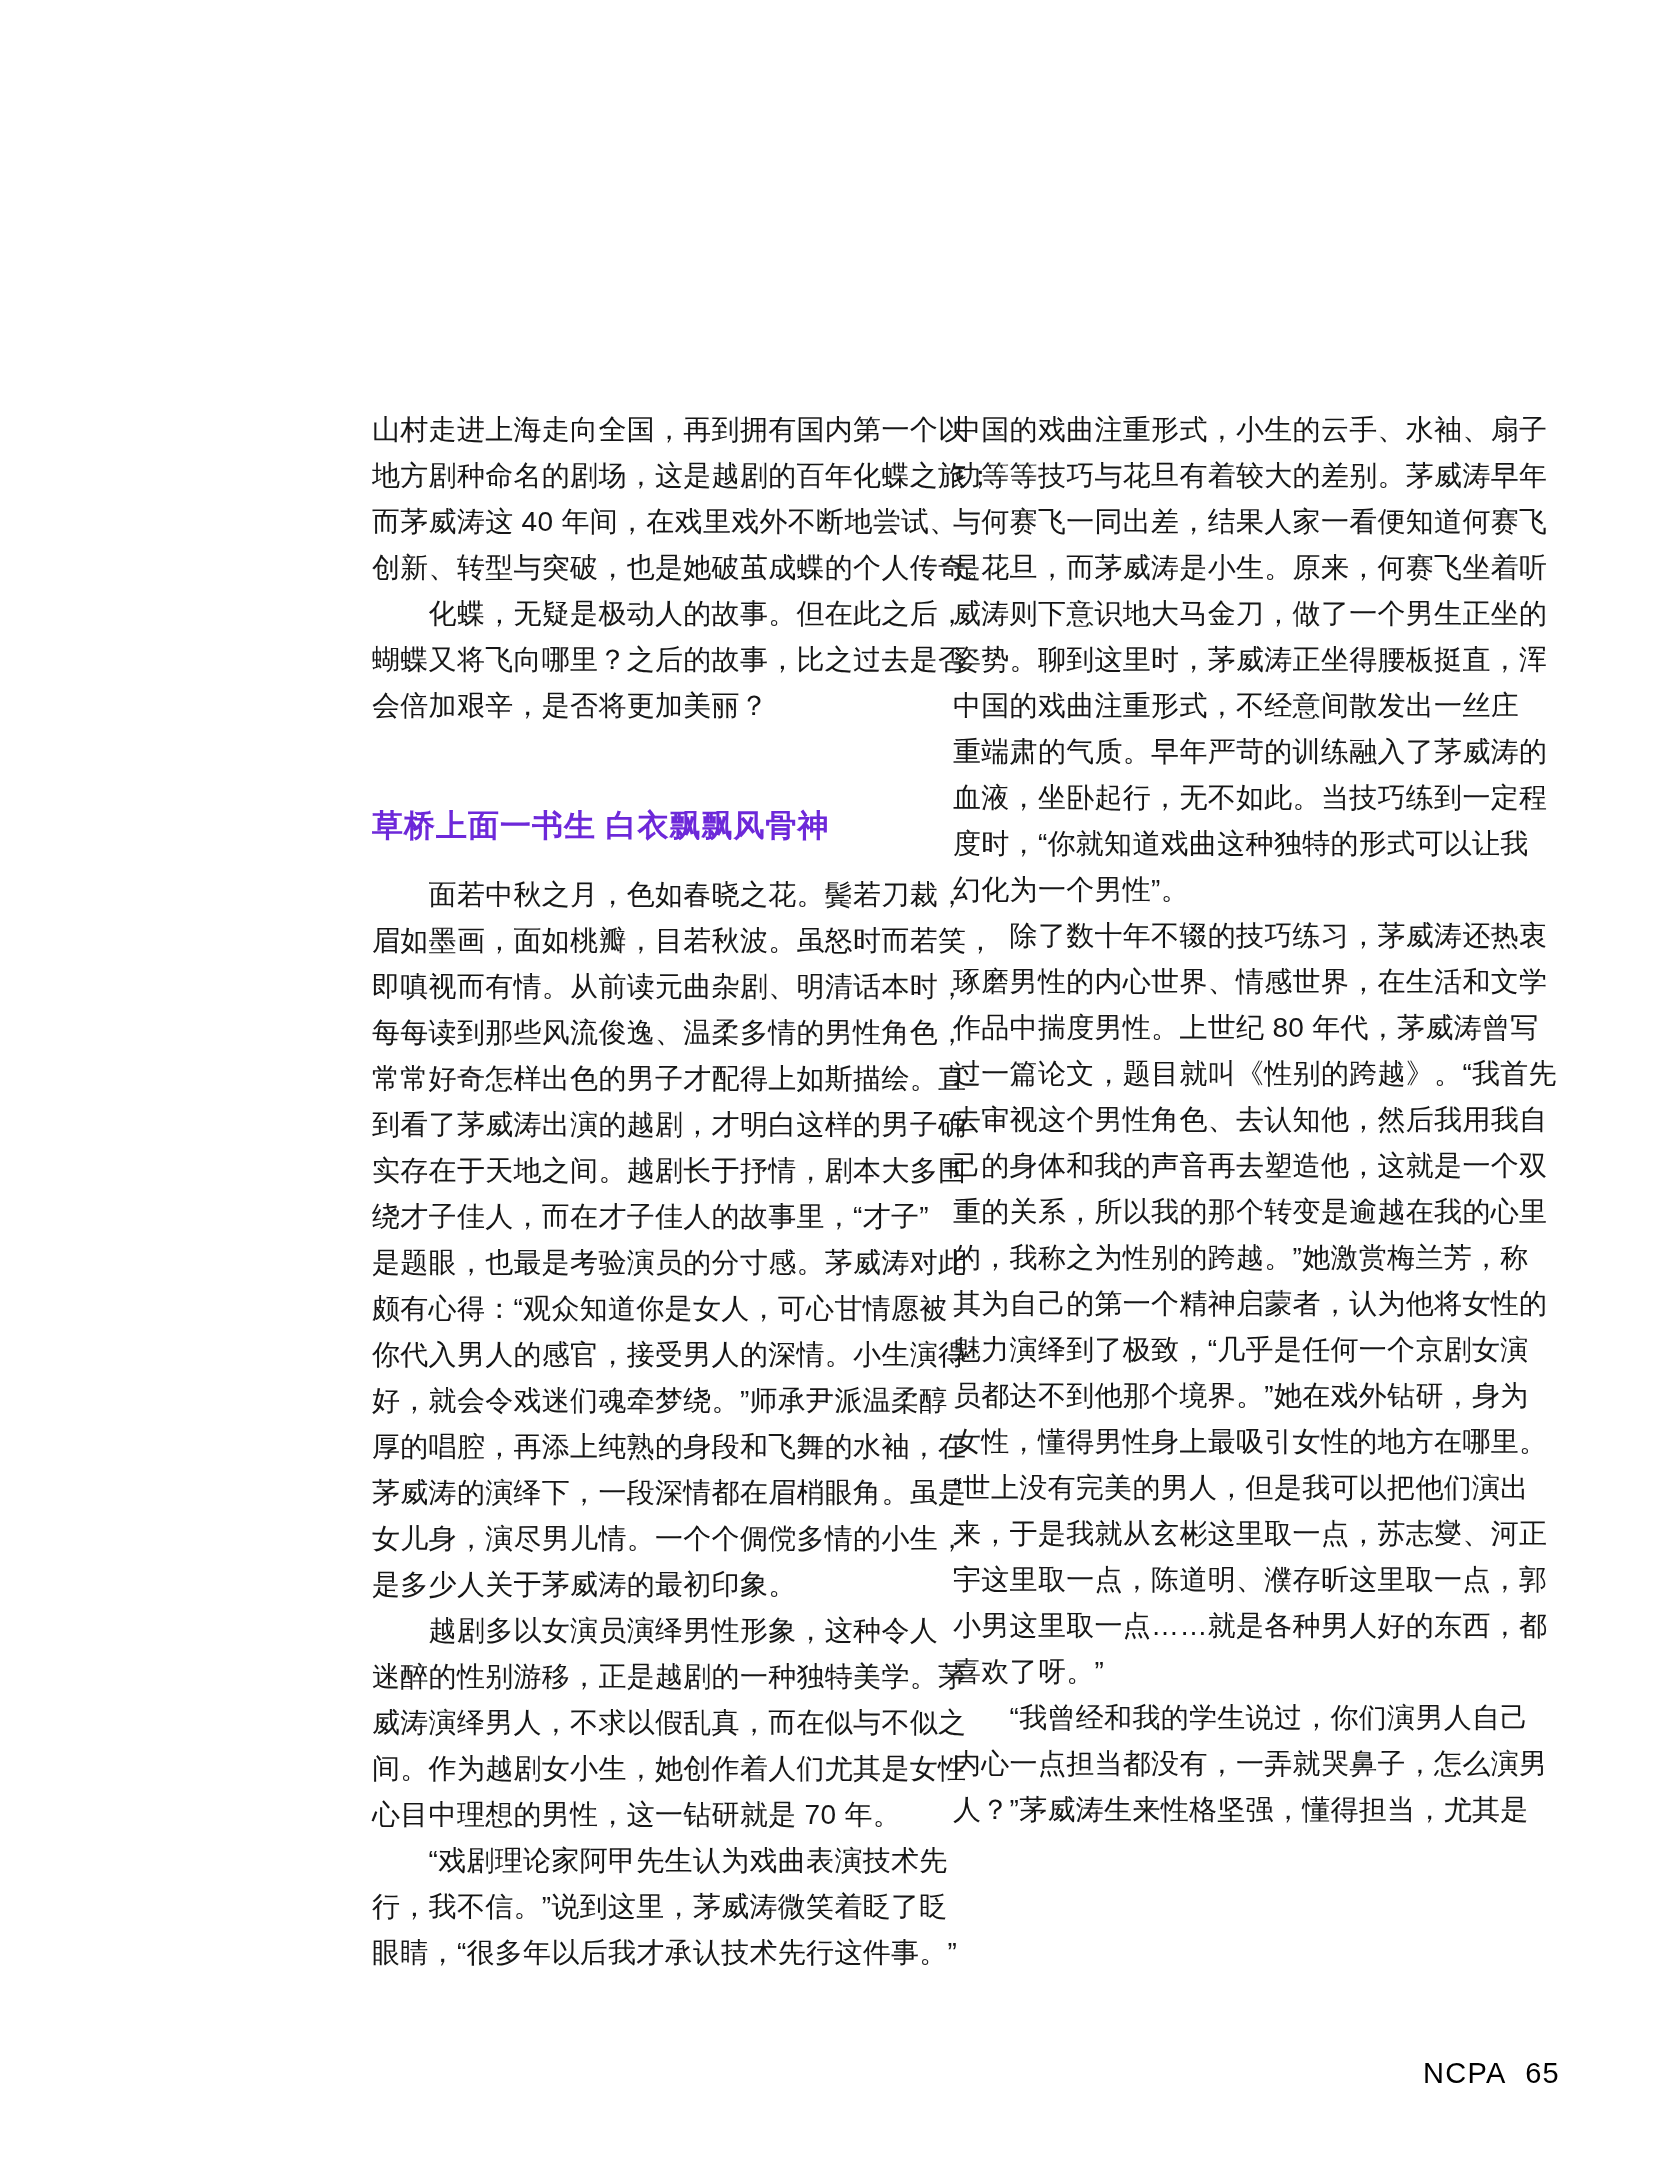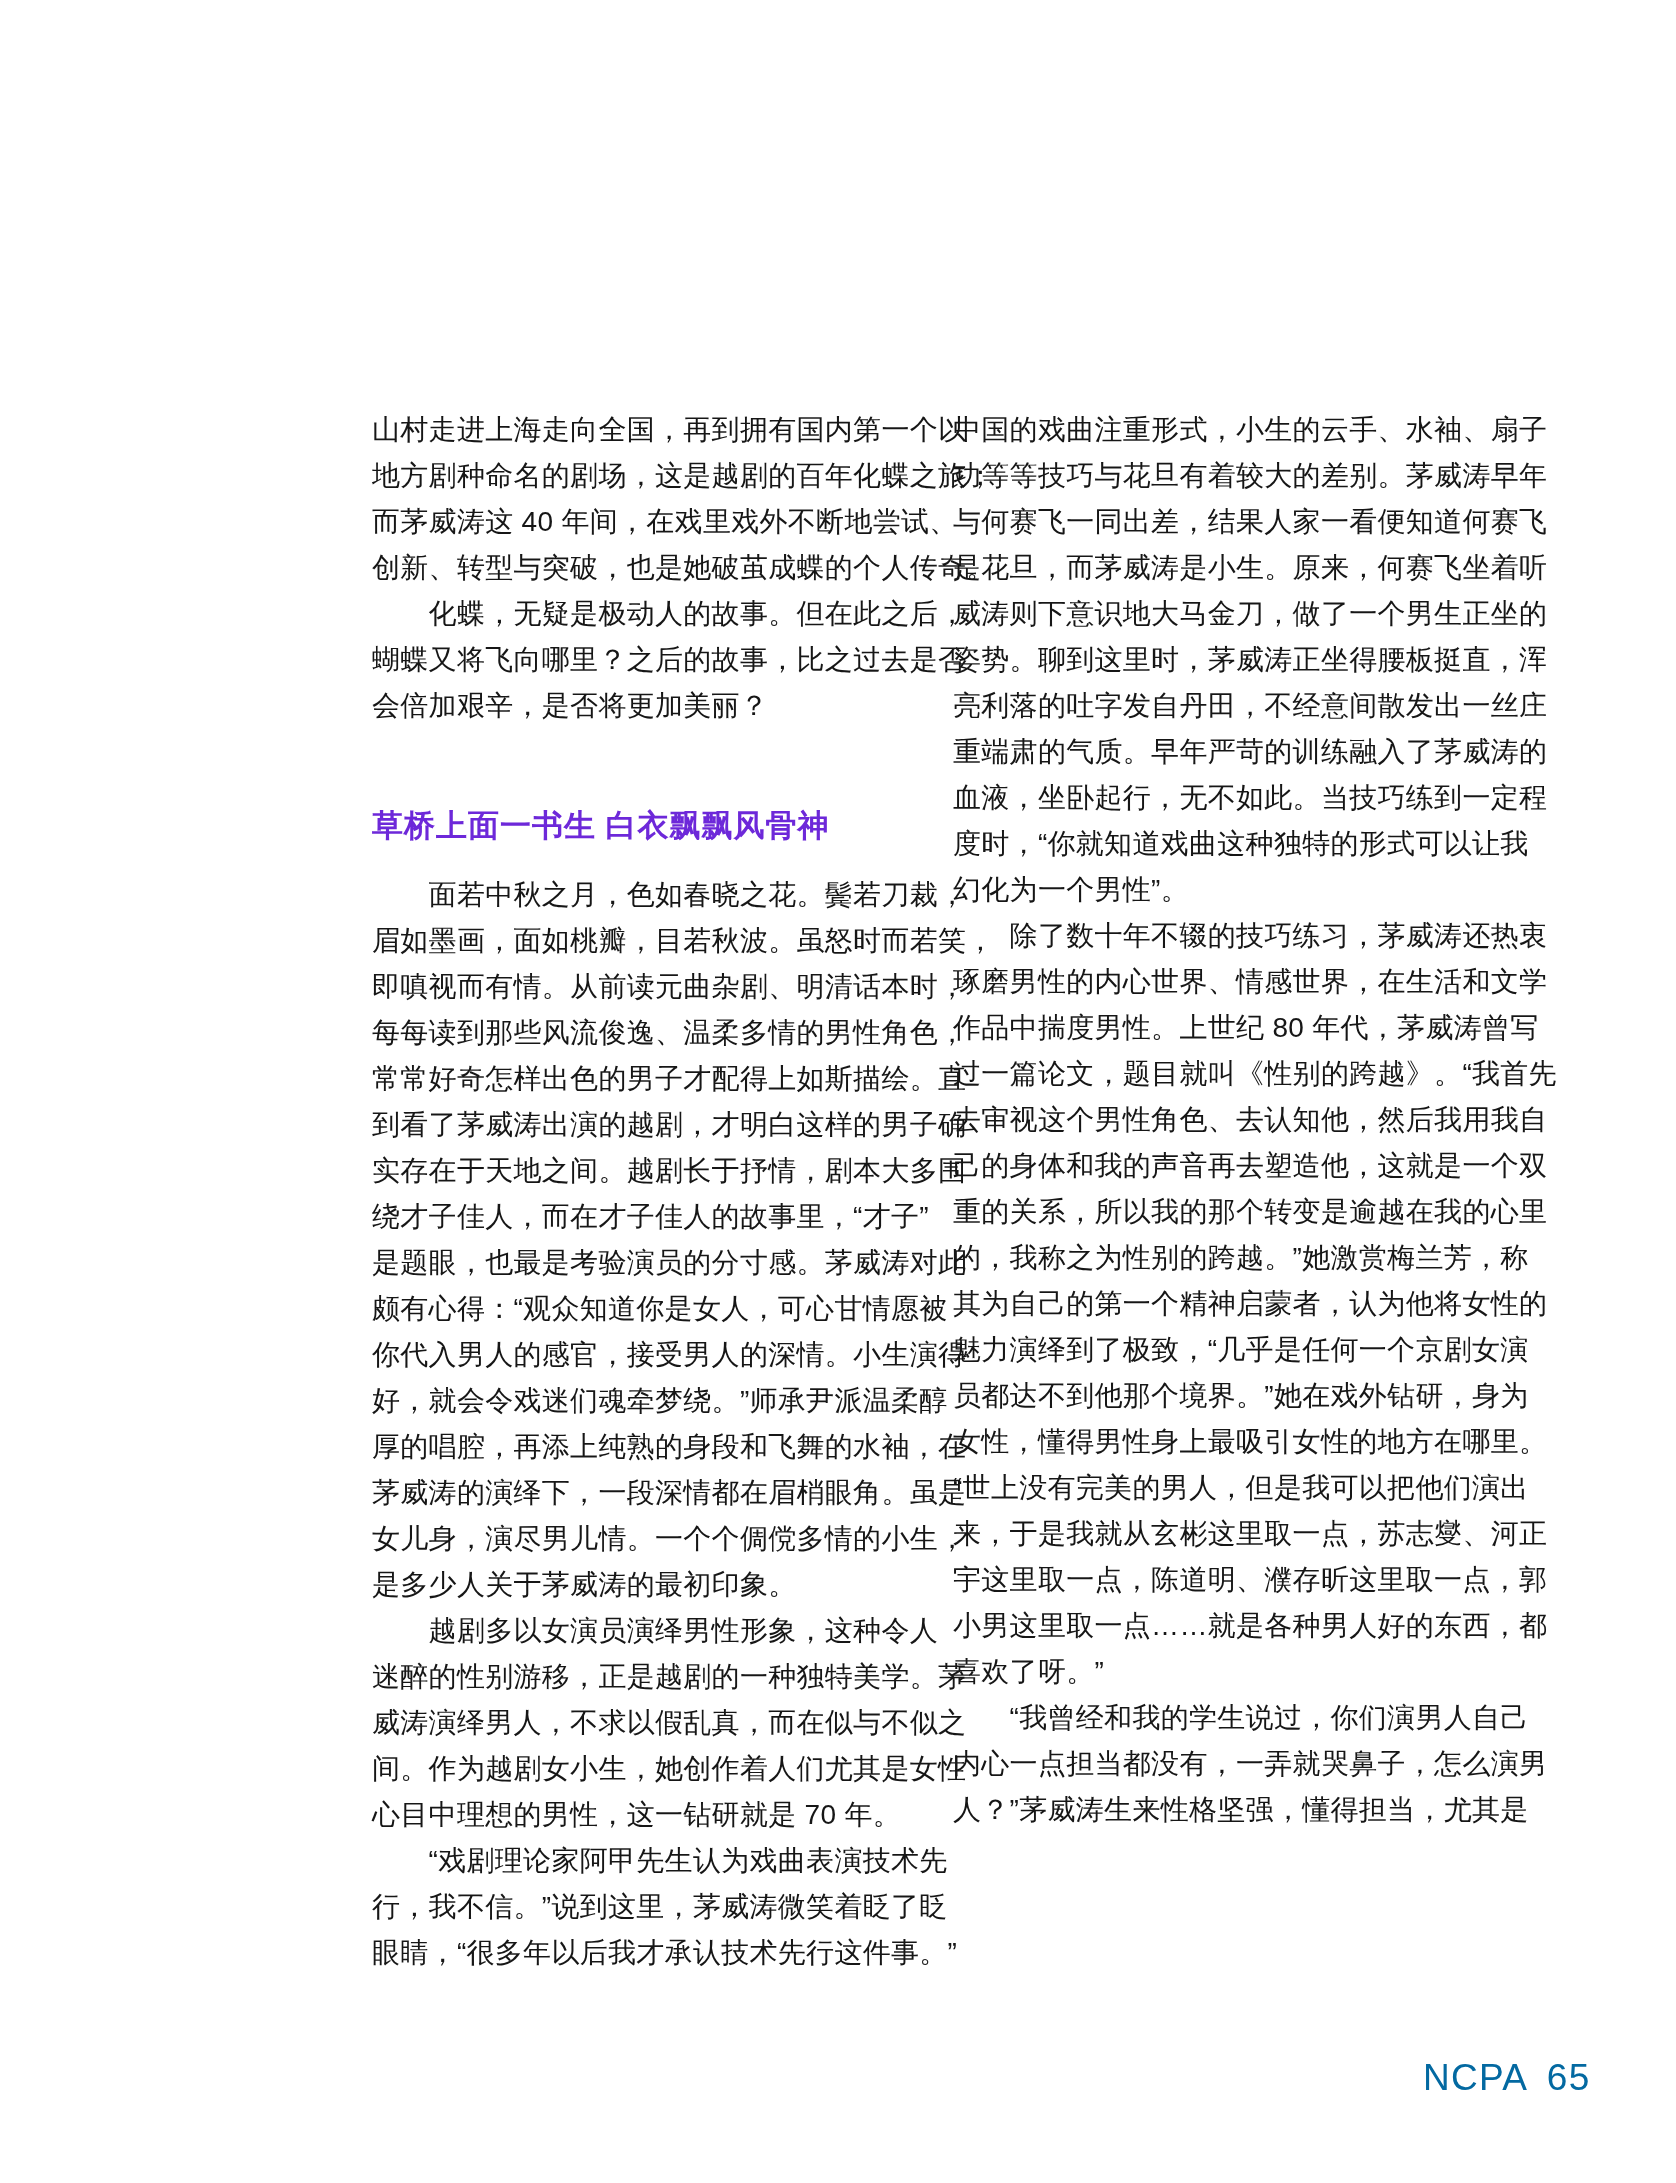--- a/index.html
+++ b/index.html
@@ -21,21 +21,21 @@
   }
   .section-heading{
     margin:77px 0 0 0;
     font-size:31px;font-weight:bold;
     line-height:40px;letter-spacing:1px;
     color:#6d28d9;
   }
   .body-block{margin-top:26.4px;}
   .page-footer{
     position:absolute;left:1423px;top:2057px;
-    font-size:37px;letter-spacing:1.3px;color:#0369a1;
+    font-size:29px;letter-spacing:1.3px;color:#000000;
   }
   .page-footer .page-num{margin-left:18.5px;}
 </style>
 </head>
 <body>
 
 <div class="page">
 
   <div class="column left">
     <div>
@@ -78,21 +78,21 @@
       </div>
   </div>
 
   <div class="column right">
       <div class="line">中国的戏曲注重形式，小生的云手、水袖、扇子</div>
       <div class="line">功等等技巧与花旦有着较大的差别。茅威涛早年</div>
       <div class="line">与何赛飞一同出差，结果人家一看便知道何赛飞</div>
       <div class="line">是花旦，而茅威涛是小生。原来，何赛飞坐着听</div>
       <div class="line">威涛则下意识地大马金刀，做了一个男生正坐的</div>
       <div class="line">姿势。聊到这里时，茅威涛正坐得腰板挺直，浑</div>
-      <div class="line">亮利落的吐字发自丹田，不经意间散发出一丝庄</div>
+      <div class="line">中国的戏曲注重形式，不经意间散发出一丝庄</div>
       <div class="line">重端肃的气质。早年严苛的训练融入了茅威涛的</div>
       <div class="line">血液，坐卧起行，无不如此。当技巧练到一定程</div>
       <div class="line">度时，“你就知道戏曲这种独特的形式可以让我</div>
       <div class="line">幻化为一个男性”。</div>
       <div class="line">　　除了数十年不辍的技巧练习，茅威涛还热衷</div>
       <div class="line">琢磨男性的内心世界、情感世界，在生活和文学</div>
       <div class="line">作品中揣度男性。上世纪 80 年代，茅威涛曾写</div>
       <div class="line">过一篇论文，题目就叫《性别的跨越》。“我首先</div>
       <div class="line">去审视这个男性角色、去认知他，然后我用我自</div>
       <div class="line">己的身体和我的声音再去塑造他，这就是一个双</div>

